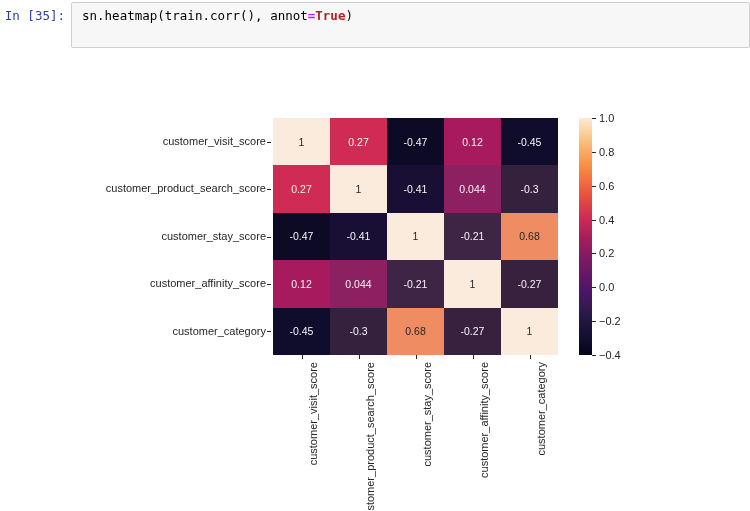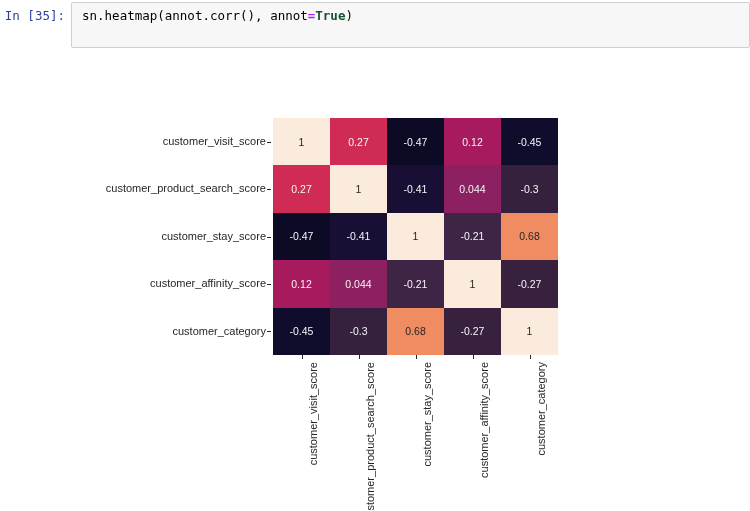--- a/index.html
+++ b/index.html
@@ -51,21 +51,21 @@
     border-radius: 2px;
     padding: 4px 0 4px 10px;
   }
   .code-line {
     font-family: "DejaVu Sans Mono", "Liberation Mono", monospace;
     font-size: 12.5px;
     line-height: 17px;
     color: #000000;
     white-space: pre;
   }
-  .tok-kw { color: #14532d; font-weight: bold; }
+  .tok-kw { color: #b91c1c; font-weight: bold; }
   .tok-op { color: #aa22ff; font-weight: bold; }
 
   
   .figure {
     position: absolute;
     left: 0;
     top: 52px;
     width: 750px;
     height: 459px;
     background: #ffffff;
@@ -201,21 +201,21 @@
   }
 </style>
 </head>
 <body>
 
 <div id="root">
 
   <div class="nb-cell">
     <div class="nb-prompt">In [35]:</div>
     <div class="nb-input-area">
-      <div class="code-line"><span>sn.heatmap(annot.corr(), annot</span><span class="tok-op">=</span><span class="tok-kw">True</span><span>)</span></div>
+      <div class="code-line"><span>sn.heatmap(train.corr(), annot</span><span class="tok-op">=</span><span class="tok-kw">True</span><span>)</span></div>
     </div>
   </div>
 
   <div class="figure">
 
     <div class="ylabels" id="ylabels">
         <div class="ylabel" style="top: 0px;">customer_visit_score</div>
         <div class="ylabel" style="top: 47.4px;">customer_product_search_score</div>
         <div class="ylabel" style="top: 94.8px;">customer_stay_score</div>
         <div class="ylabel" style="top: 142.2px;">customer_affinity_score</div>
@@ -315,15 +315,36 @@
         <div class="xtick" style="left: 256.5px;"></div>
       </div>
     <div class="xlabels" id="xlabels">
         <div class="xlabel" style="left: 33.5px;">customer_visit_score</div>
         <div class="xlabel" style="left: 90.5px;">customer_product_search_score</div>
         <div class="xlabel" style="left: 147.5px;">customer_stay_score</div>
         <div class="xlabel" style="left: 204.5px;">customer_affinity_score</div>
         <div class="xlabel" style="left: 261.5px;">customer_category</div>
       </div>
 
+    <div class="cbar-wrap">
+      <div class="cbar"></div>
+      <div id="cbarticks">
+          <div class="cbar-tick" style="top: 0px;"></div>
+          <div class="cbar-ticklabel" style="top: 0px;">1.0</div>
+          <div class="cbar-tick" style="top: 33.8571px;"></div>
+          <div class="cbar-ticklabel" style="top: 33.8571px;">0.8</div>
+          <div class="cbar-tick" style="top: 67.7143px;"></div>
+          <div class="cbar-ticklabel" style="top: 67.7143px;">0.6</div>
+          <div class="cbar-tick" style="top: 101.571px;"></div>
+          <div class="cbar-ticklabel" style="top: 101.571px;">0.4</div>
+          <div class="cbar-tick" style="top: 135.429px;"></div>
+          <div class="cbar-ticklabel" style="top: 135.429px;">0.2</div>
+          <div class="cbar-tick" style="top: 169.286px;"></div>
+          <div class="cbar-ticklabel" style="top: 169.286px;">0.0</div>
+          <div class="cbar-tick" style="top: 203.143px;"></div>
+          <div class="cbar-ticklabel" style="top: 203.143px;">−0.2</div>
+          <div class="cbar-tick" style="top: 237px;"></div>
+          <div class="cbar-ticklabel" style="top: 237px;">−0.4</div>
+        </div>
+    </div>
 
   </div>
 </div>
 
 </body></html>

